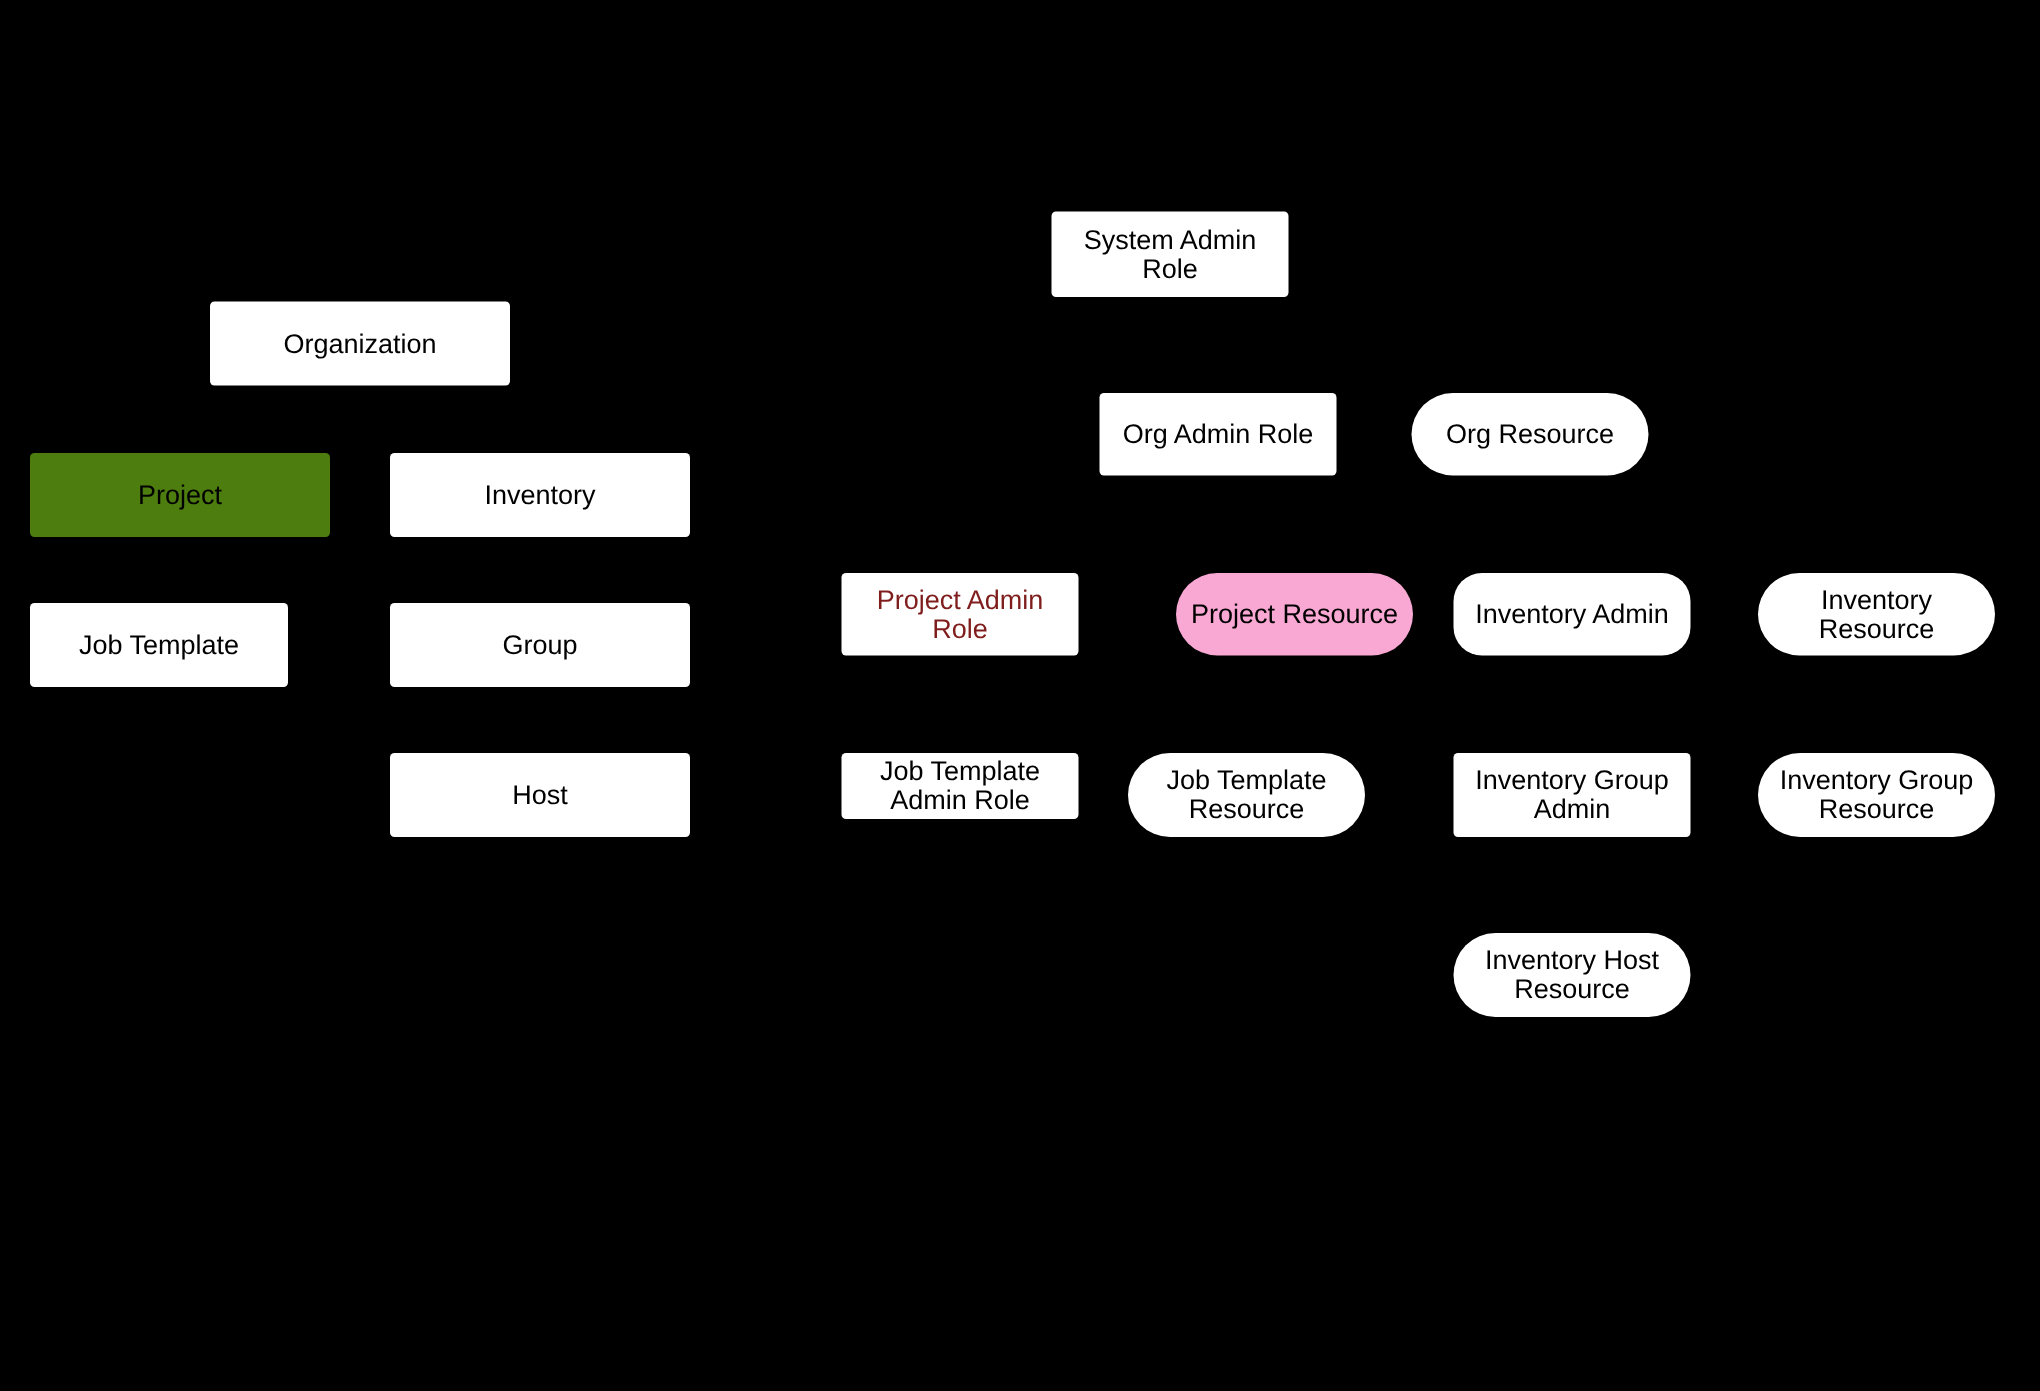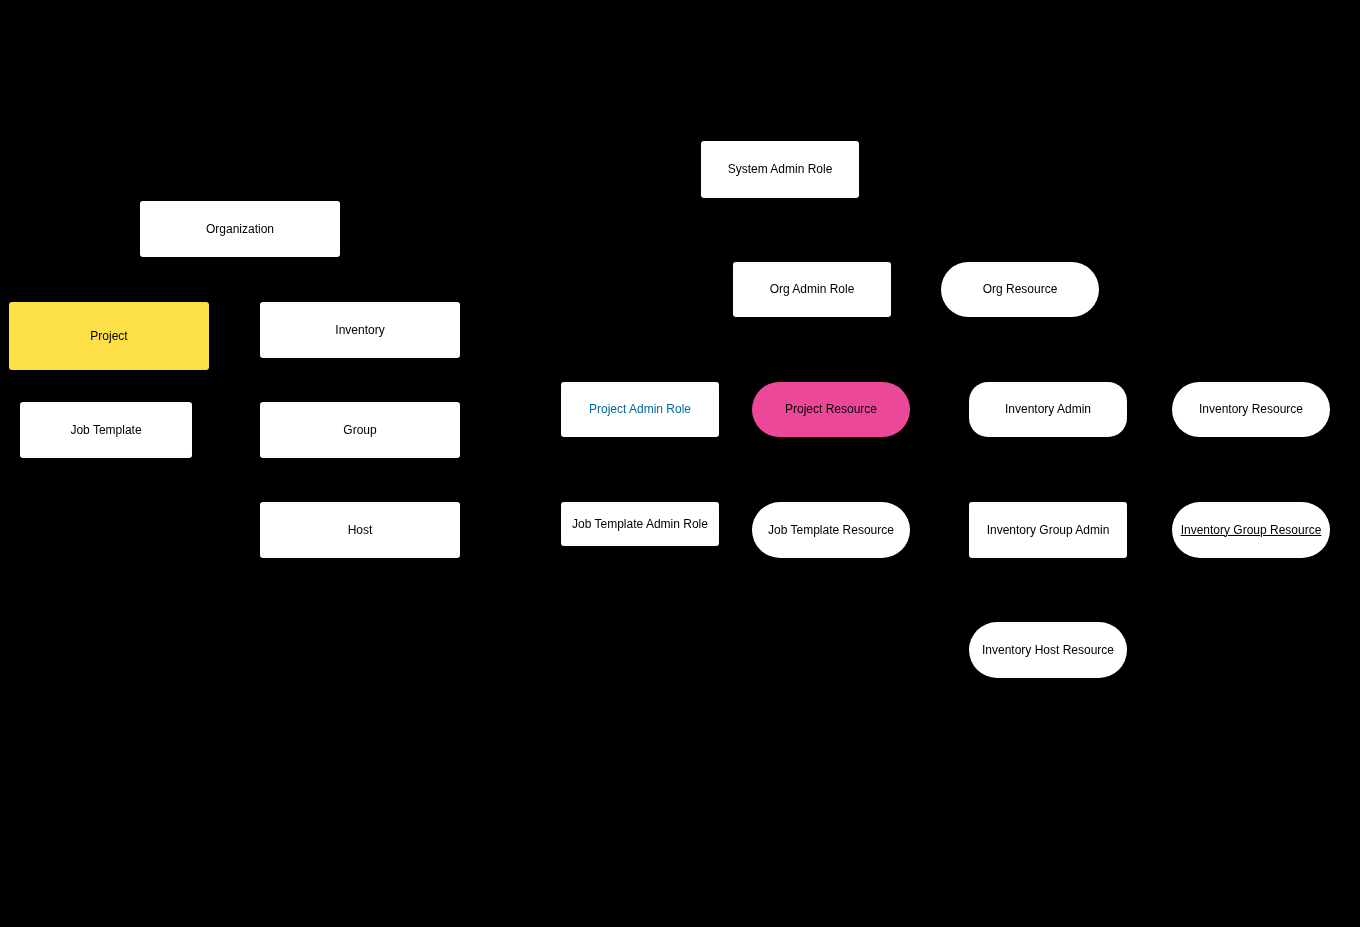--- a/index.html
+++ b/index.html
@@ -17,21 +17,21 @@
   }
   .node {
     position: absolute;
     background: #ffffff;
     color: #000000;
     display: flex;
     align-items: center;
     justify-content: center;
     text-align: center;
     box-sizing: border-box;
-    font-size: 12px;
+    font-size: 18px;
     line-height: 19px;
     padding: 2px 6px;
   }
   .node.rect {
     border-radius: 3px;
   }
   .node.pill {
     border-radius: 999px;
   }
   .node .label {
@@ -40,21 +40,21 @@
     white-space: pre-line;
   }
 </style>
 </head>
 <body>
 
 <div id="canvas" style="background: rgb(0, 0, 0);">
     <div class="node rect" style="left: 140px; top: 201px; width: 200px; height: 56px; background: rgb(255, 255, 255); color: rgb(0, 0, 0);">
       <span class="label">Organization</span>
     </div>
-    <div class="node rect" style="left: 9px; top: 302px; width: 200px; height: 68px; background: #fde047; color: rgb(0, 0, 0);">
+    <div class="node rect" style="left: 20px; top: 302px; width: 200px; height: 56px; background: #4d7c0f; color: rgb(0, 0, 0);">
       <span class="label">Project</span>
     </div>
     <div class="node rect" style="left: 260px; top: 302px; width: 200px; height: 56px; background: rgb(255, 255, 255); color: rgb(0, 0, 0);">
       <span class="label">Inventory</span>
     </div>
     <div class="node rect" style="left: 20px; top: 402px; width: 172px; height: 56px; background: rgb(255, 255, 255); color: rgb(0, 0, 0);">
       <span class="label">Job Template</span>
     </div>
     <div class="node rect" style="left: 260px; top: 402px; width: 200px; height: 56px; background: rgb(255, 255, 255); color: rgb(0, 0, 0);">
       <span class="label">Group</span>
@@ -64,40 +64,40 @@
     </div>
     <div class="node rect" style="left: 701px; top: 141px; width: 158px; height: 57px; background: rgb(255, 255, 255); color: rgb(0, 0, 0);">
       <span class="label">System Admin Role</span>
     </div>
     <div class="node rect" style="left: 701px; top: 262px; width: 158px; height: 55px; background: rgb(255, 255, 255); color: rgb(0, 0, 0); margin-left: 32px;">
       <span class="label">Org Admin Role</span>
     </div>
     <div class="node pill" style="left: 941px; top: 262px; width: 158px; height: 55px; background: rgb(255, 255, 255); color: rgb(0, 0, 0);">
       <span class="label">Org Resource</span>
     </div>
-    <div class="node rect" style="left: 561px; top: 382px; width: 158px; height: 55px; background: rgb(255, 255, 255); color: #0369a1;">
+    <div class="node rect" style="left: 561px; top: 382px; width: 158px; height: 55px; background: rgb(255, 255, 255); color: #7f1d1d;">
       <span class="label">Project Admin Role</span>
     </div>
-    <div class="node pill" style="left: 752px; top: 382px; width: 158px; height: 55px; background: #ec4899; color: rgb(0, 0, 0);">
+    <div class="node pill" style="left: 784px; top: 382px; width: 158px; height: 55px; background: #f9a8d4; color: rgb(0, 0, 0);">
       <span class="label">Project Resource</span>
     </div>
     <div class="node rect" style="left: 969px; top: 382px; width: 158px; height: 55px; background: rgb(255, 255, 255); color: rgb(0, 0, 0); border-radius: 19px;">
       <span class="label">Inventory Admin</span>
     </div>
     <div class="node pill" style="left: 1172px; top: 382px; width: 158px; height: 55px; background: rgb(255, 255, 255); color: rgb(0, 0, 0);">
       <span class="label">Inventory Resource</span>
     </div>
     <div class="node rect" style="left: 561px; top: 502px; width: 158px; height: 44px; background: rgb(255, 255, 255); color: rgb(0, 0, 0);">
       <span class="label">Job Template Admin Role</span>
     </div>
     <div class="node pill" style="left: 752px; top: 502px; width: 158px; height: 56px; background: rgb(255, 255, 255); color: rgb(0, 0, 0);">
       <span class="label">Job Template Resource</span>
     </div>
     <div class="node rect" style="left: 969px; top: 502px; width: 158px; height: 56px; background: rgb(255, 255, 255); color: rgb(0, 0, 0);">
       <span class="label">Inventory Group Admin</span>
     </div>
-    <div class="node pill" style="left: 1172px; top: 502px; width: 158px; height: 56px; background: rgb(255, 255, 255); color: rgb(0, 0, 0); text-decoration: underline;">
+    <div class="node pill" style="left: 1172px; top: 502px; width: 158px; height: 56px; background: rgb(255, 255, 255); color: rgb(0, 0, 0);">
       <span class="label">Inventory Group Resource</span>
     </div>
     <div class="node pill" style="left: 969px; top: 622px; width: 158px; height: 56px; background: rgb(255, 255, 255); color: rgb(0, 0, 0);">
       <span class="label">Inventory Host Resource</span>
     </div>
   </div>
 
 </body></html>

